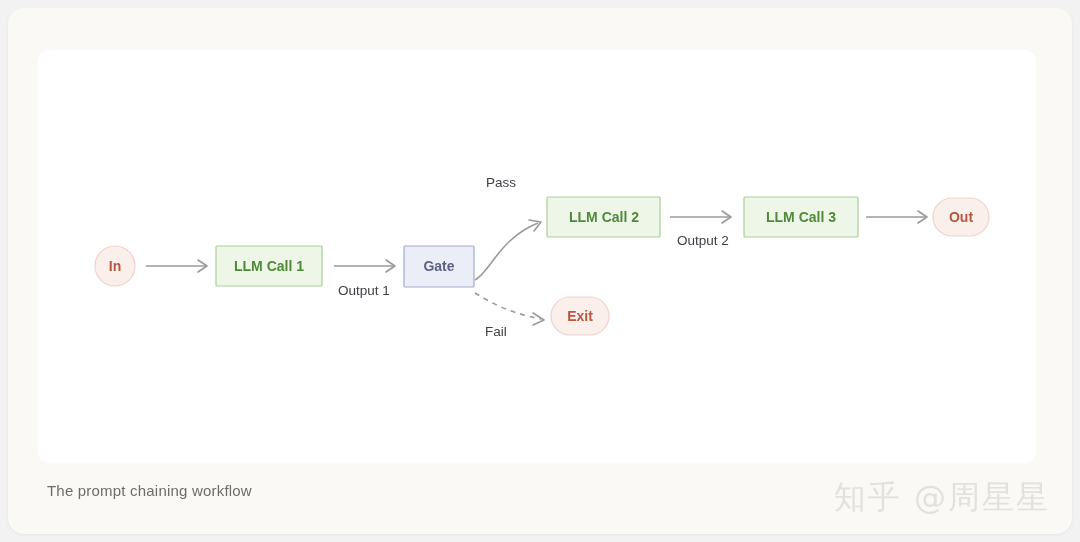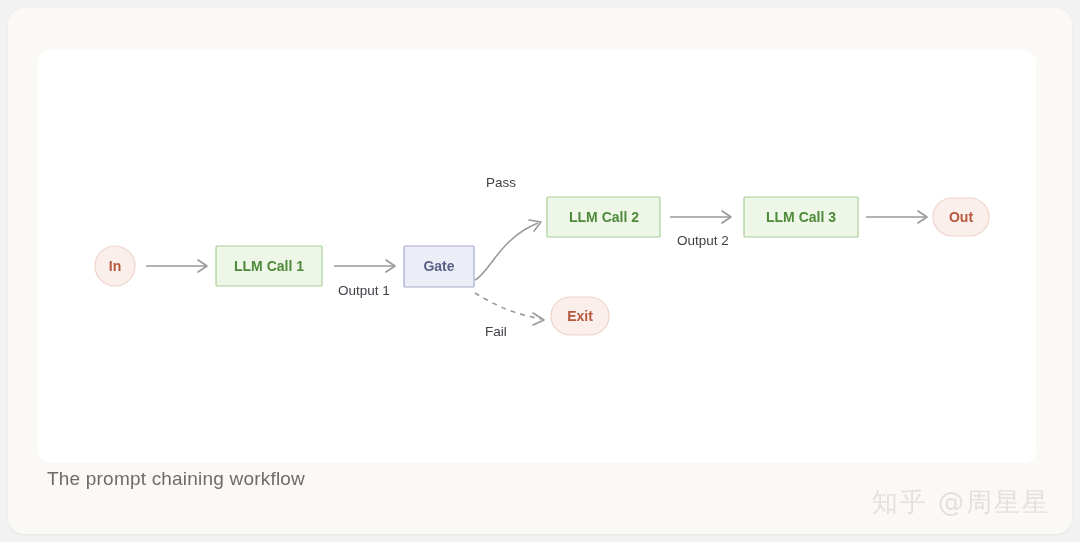--- a/index.html
+++ b/index.html
@@ -44,33 +44,33 @@
     width: 998px;
     height: 413px;
     background: #ffffff;
     border-radius: 12px;
   }
 
   
   #caption {
     position: absolute;
     left: 39px;
-    top: 460px;
-    font-size: 19px;
+    top: 474px;
+    font-size: 15px;
     letter-spacing: 0.2px;
     color: #6f6c68;
     white-space: nowrap;
   }
 
   
   #watermark {
     position: absolute;
     right: 22px;
     bottom: 14px;
-    font-size: 26px;
+    font-size: 32px;
     letter-spacing: 2px;
     color: #e3e1dd;
     white-space: nowrap;
     font-family: "DejaVu Sans", "Liberation Sans", sans-serif;
   }
 
   
   #diagram {
     position: absolute;
     left: 0;

